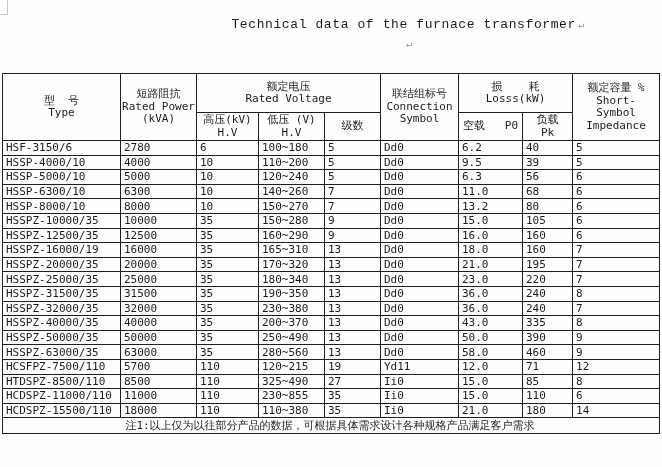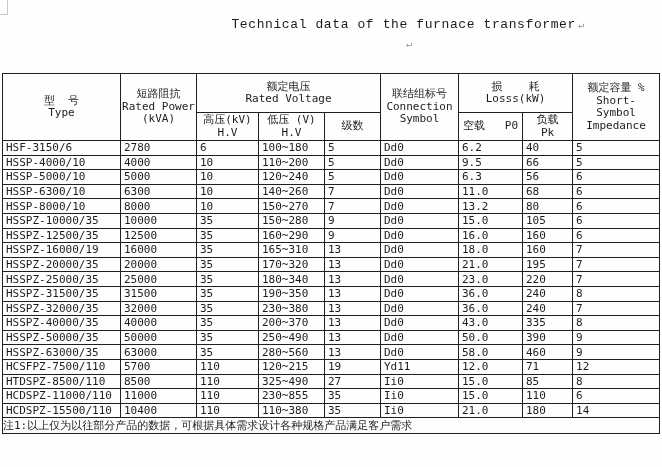--- a/index.html
+++ b/index.html
@@ -55,21 +55,21 @@
   }
   table.data-table tbody td {
     height:14.6px;
     padding:0 2px 0 3px;
     text-align:left;
     line-height:13px;
   }
   tr.note-row td {
     height:15px;
     padding:1px 2px 1px 0;
-    text-align:left;
+    text-align:center;
     line-height:13px;
     white-space:nowrap;
   }
   .hrow1 th { height:39px; }
   .hrow2 th { height:28px; }
 </style>
 </head>
 <body>
 
 <div class="page">
@@ -123,21 +123,21 @@
           <td>5</td>
         </tr>
         <tr>
           <td>HSSP-4000/10</td>
           <td>4000</td>
           <td>10</td>
           <td>110~200</td>
           <td>5</td>
           <td>Dd0</td>
           <td>9.5</td>
-          <td>66</td>
+          <td>39</td>
           <td>5</td>
         </tr>
         <tr>
           <td>HSSP-5000/10</td>
           <td>5000</td>
           <td>10</td>
           <td>120~240</td>
           <td>5</td>
           <td>Dd0</td>
           <td>6.3</td>
@@ -304,21 +304,21 @@
           <td>110</td>
           <td>230~855</td>
           <td>35</td>
           <td>Ii0</td>
           <td>15.0</td>
           <td>110</td>
           <td>6</td>
         </tr>
         <tr>
           <td>HCDSPZ-15500/110</td>
-          <td>10400</td>
+          <td>18000</td>
           <td>110</td>
           <td>110~380</td>
           <td>35</td>
           <td>Ii0</td>
           <td>21.0</td>
           <td>180</td>
           <td>14</td>
         </tr>
       </tbody>
     <tfoot>

